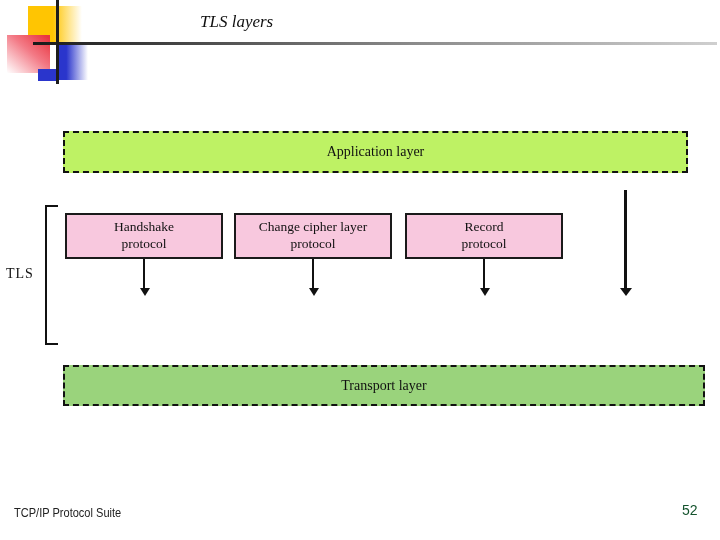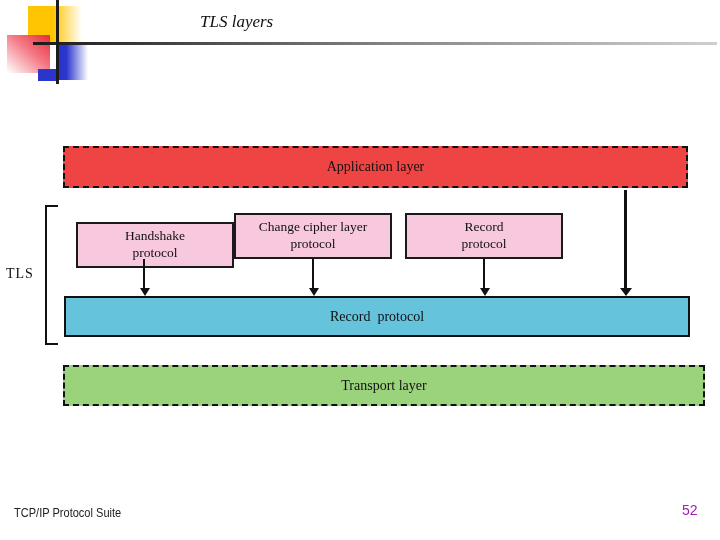--- a/index.html
+++ b/index.html
@@ -18,52 +18,52 @@
   .logo-blue-small{left:38px;top:69px;width:19px;height:12px;background:#2a35cc;}
   .logo-hline{left:33px;top:42px;width:684px;height:3px;
     background:linear-gradient(to right,#1a1a1a,#8a8a8a 55%,#cfcfcf 100%);}
   .logo-vline{left:56px;top:0;width:3px;height:84px;background:#1c1c1c;}
   
   .fig-label{left:88px;top:12px;font-size:17px;font-weight:bold;color:#2222cc;}
   .fig-title{left:200px;top:12px;font-size:17px;font-weight:normal;font-style:italic;color:#101010;}
   
   .layer-box{box-sizing:border-box;display:flex;align-items:center;justify-content:center;
     font-size:14px;}
-  .app-layer{left:63px;top:146px;width:625px;height:42px;background:#ef4444;
+  .app-layer{left:63px;top:131px;width:625px;height:42px;background:#bef264;
     border:2px dashed #111;}
   .transport-layer{left:63px;top:365px;width:642px;height:41px;background:#9ad37c;
     border:2px dashed #111;}
   .record-box{left:64px;top:296px;width:626px;height:41px;background:#65c3dc;
     border:2px solid #111;box-sizing:border-box;display:flex;align-items:center;justify-content:center;
     font-size:14px;white-space:pre;}
   .proto-box{top:213px;width:158px;height:46px;background:#f8c8de;border:2px solid #1a1a1a;
     box-sizing:border-box;display:flex;flex-direction:column;align-items:center;justify-content:center;
     font-size:13.5px;line-height:1.25;text-align:center;}
-  .proto-1{left:76px;margin-top:9px;} .proto-2{left:234px;} .proto-3{left:405px;}
+  .proto-1{left:65px;} .proto-2{left:234px;} .proto-3{left:405px;}
   
   .tls-bracket{left:45px;top:205px;width:13px;height:140px;box-sizing:border-box;
     border-left:2px solid #111;border-top:2px solid #111;border-bottom:2px solid #111;}
   .tls-label{left:6px;top:266px;width:38px;text-align:left;font-size:14px;letter-spacing:1px;}
   
   .arrow-line{width:2px;background:#111;}
   .arrow-head{width:0;height:0;border-left:5px solid transparent;border-right:5px solid transparent;
     border-top:8px solid #111;}
   .a1-line{left:143px;top:259px;height:30px;}
   .a1-head{left:140px;top:288px;}
   .a2-line{left:312px;top:259px;height:30px;}
   .a2-head{left:309px;top:288px;}
   .a3-line{left:483px;top:259px;height:30px;}
   .a3-head{left:480px;top:288px;}
   .a4-line{left:624px;top:190px;height:99px;width:3px;}
   .a4-head{left:620px;top:288px;border-left-width:6px;border-right-width:6px;}
   
   .footer-left{left:14px;top:506px;font-family:"Liberation Sans","DejaVu Sans",sans-serif;
     font-size:12px;color:#222;transform:scaleX(0.92);transform-origin:left;}
   .page-num{left:682px;top:502px;font-family:"Liberation Sans","DejaVu Sans",sans-serif;
-    font-size:14px;color:#a21caf;}
+    font-size:14px;color:#14532d;}
 </style>
 </head>
 <body>
 
 <div class="slide">
 
   <div class="abs logo-yellow"></div>
   <div class="abs logo-red"></div>
   <div class="abs logo-blue-main"></div>
   <div class="abs logo-blue-small"></div>
@@ -94,23 +94,20 @@
 
   <div class="abs arrow-line a1-line"></div>
   <div class="abs arrow-head a1-head"></div>
   <div class="abs arrow-line a2-line"></div>
   <div class="abs arrow-head a2-head"></div>
   <div class="abs arrow-line a3-line"></div>
   <div class="abs arrow-head a3-head"></div>
   <div class="abs arrow-line a4-line"></div>
   <div class="abs arrow-head a4-head"></div>
 
-  <div class="abs record-box">
-    <span>Record  protocol</span>
-  </div>
 
   <div class="abs layer-box transport-layer">
     <span>Transport layer</span>
   </div>
 
   <span class="abs footer-left">TCP/IP Protocol Suite</span>
   <span class="abs page-num">52</span>
 
 </div>
 

